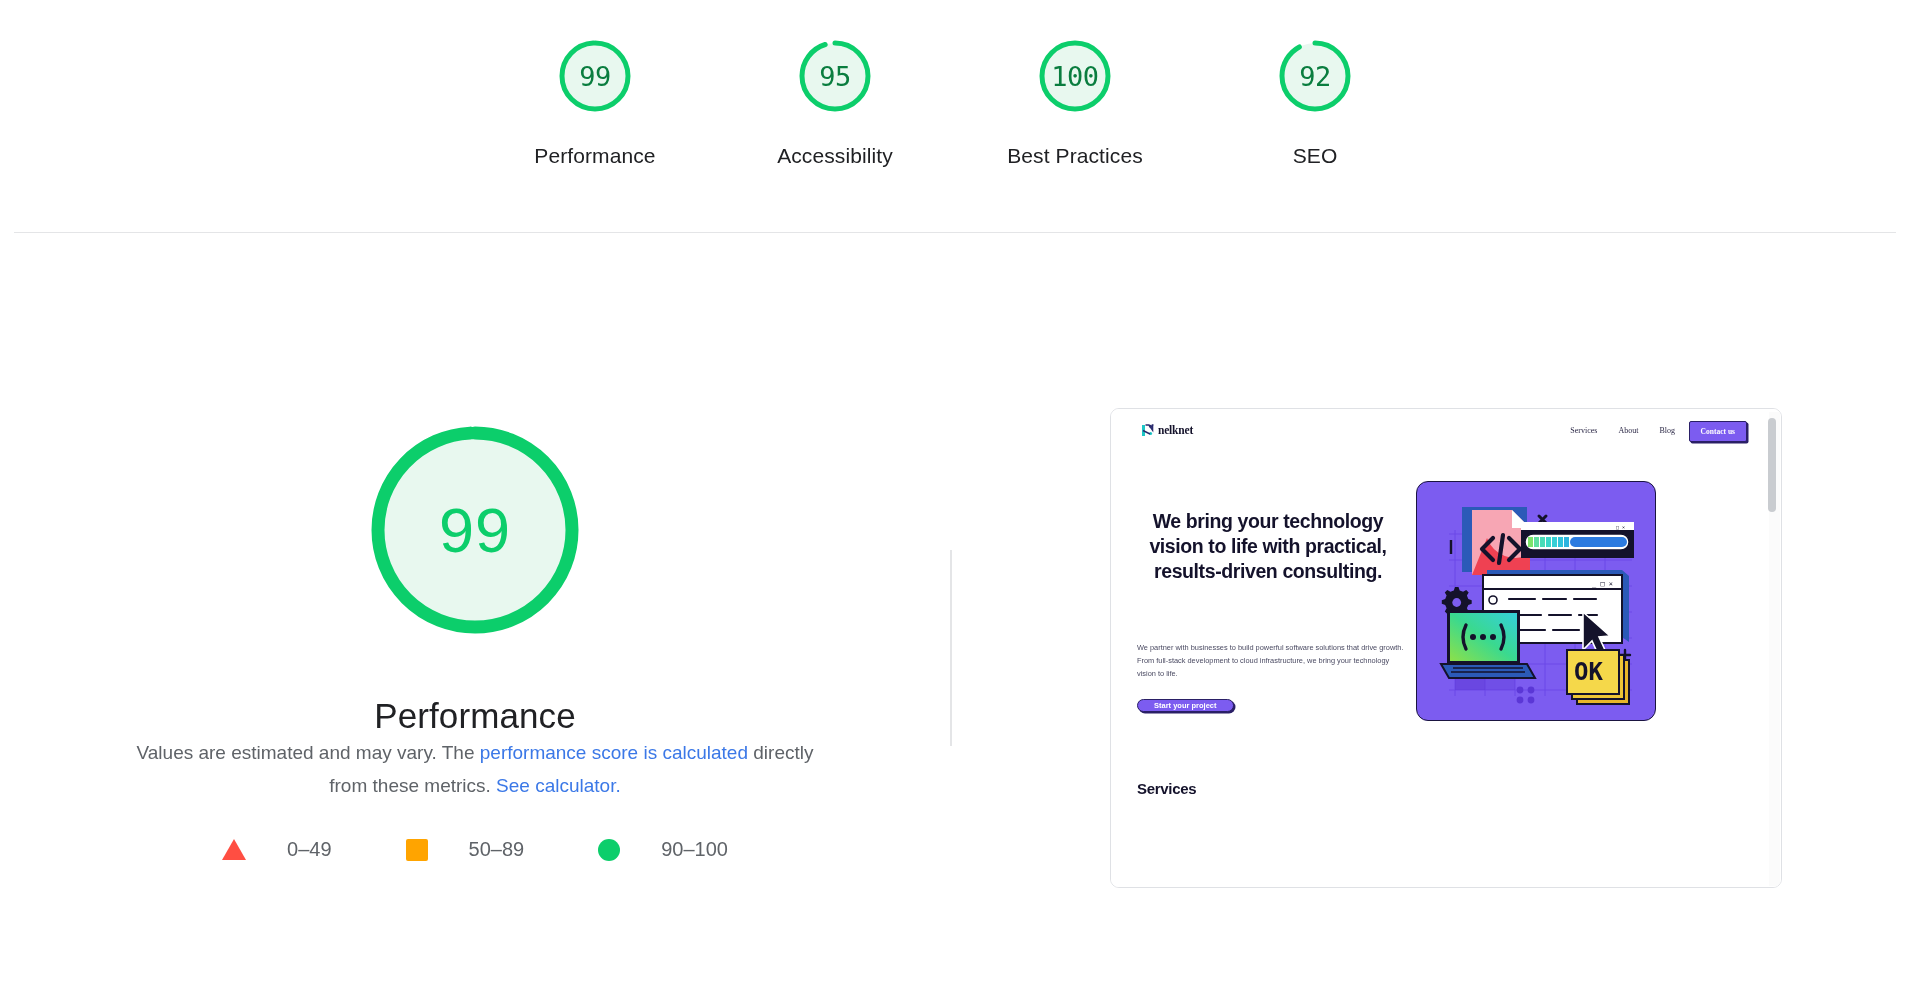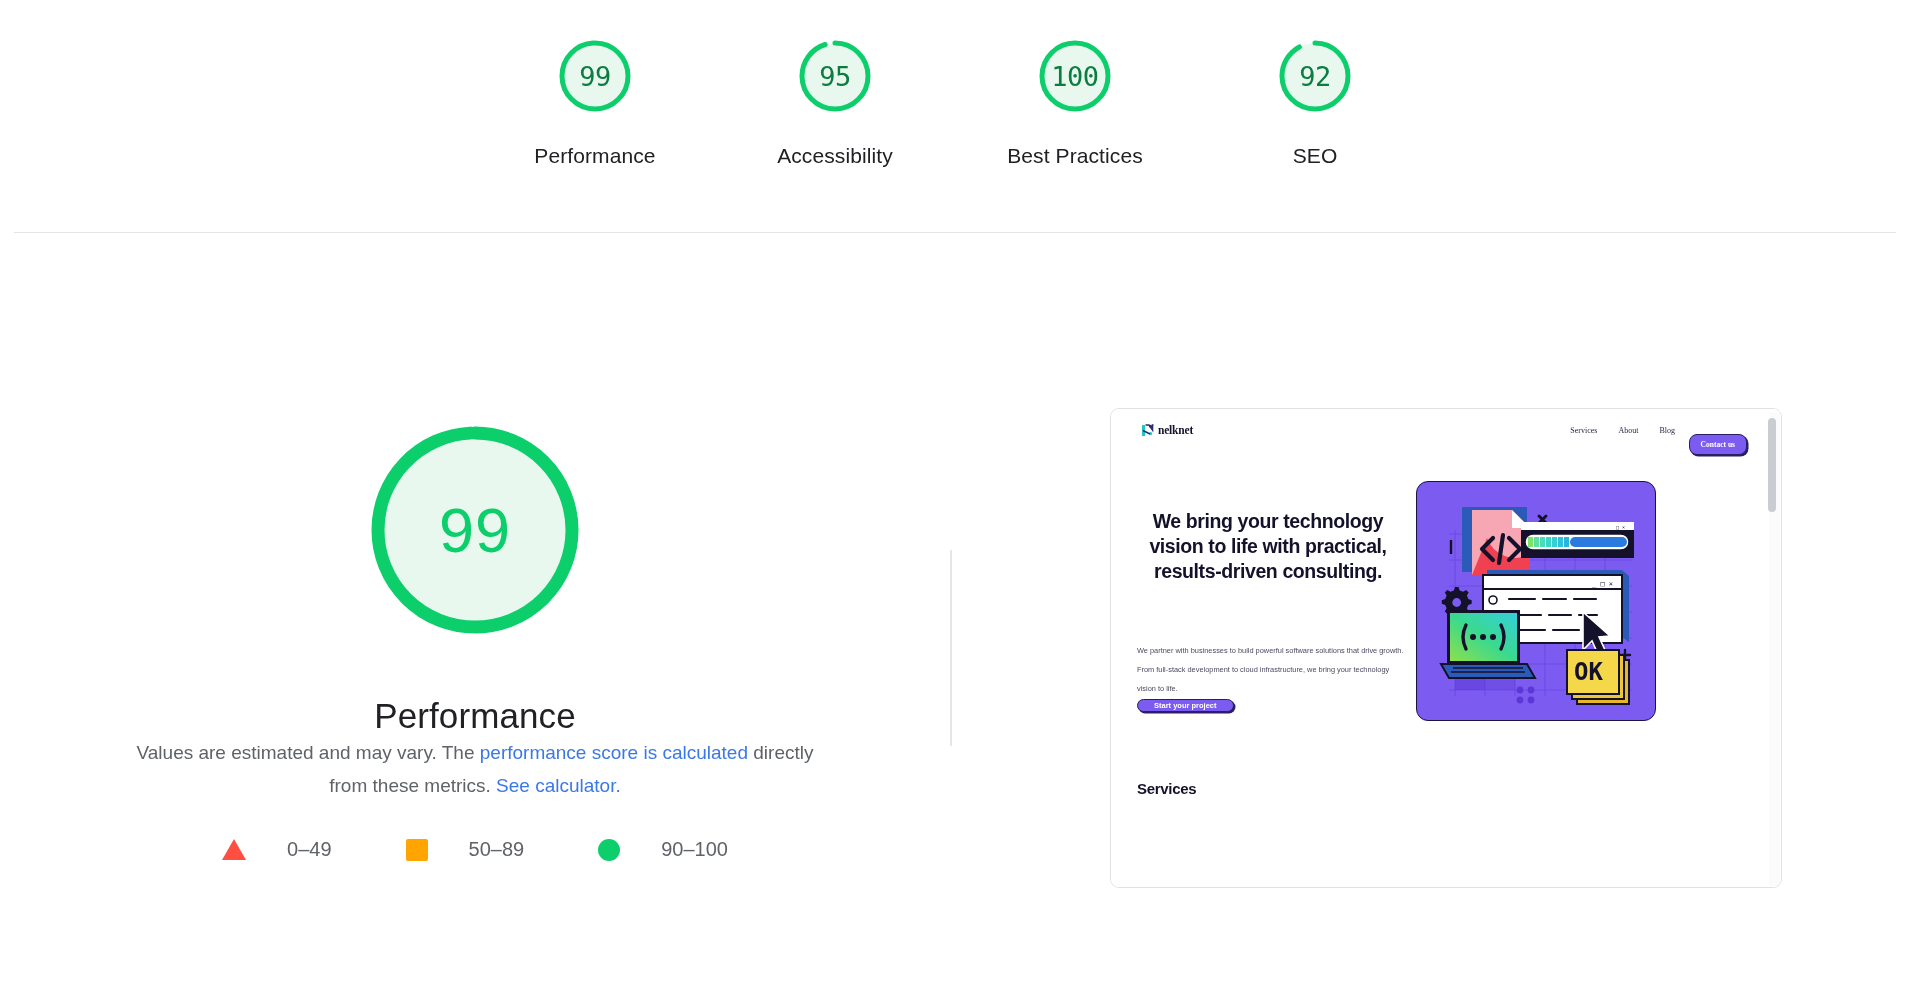--- a/index.html
+++ b/index.html
@@ -186,43 +186,42 @@
     display: flex; gap: 21px;
   }
   .site-nav-links span { font-size: 8px; color: #2a2745; }
   .contact-btn {
     position: absolute; right: 24px; top: 12px;
     background: #7c5cf0;
     color: #fff;
     font-size: 7.5px;
     font-weight: bold;
     padding: 5px 11px;
-    border-radius: 8px;
+    border-radius: 2px;
     border: 1px solid #2a1f66;
     box-shadow: 1.5px 1.5px 0 #2a1f66;
-    margin-top: 13px;
   }
 
   .hero-heading {
     position: absolute;
     left: 26px; top: 100px;
     width: 262px;
     font-size: 19.5px;
     line-height: 25px;
     font-weight: bold;
     color: #14122b;
     letter-spacing: -0.4px;
     text-align: center;
   }
   .hero-sub {
     position: absolute;
     left: 26px; top: 232px;
     width: 270px;
     font-size: 7.4px;
-    line-height: 19px;
+    line-height: 13px;
     color: #4a4a62;
   }
   .hero-cta {
     position: absolute;
     left: 26px; top: 290px;
     background: #7c5cf0;
     color: #fff;
     font-size: 7.5px;
     font-weight: bold;
     padding: 1px 16px;

